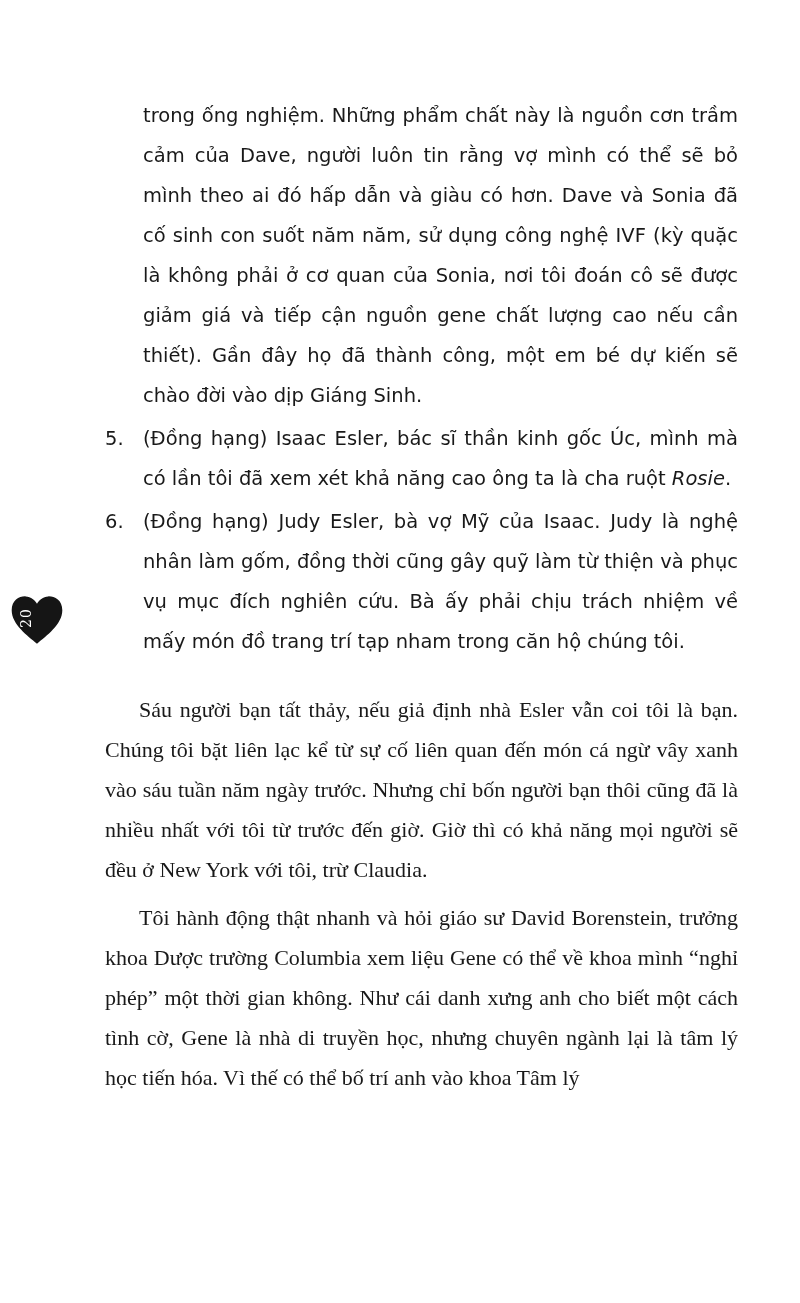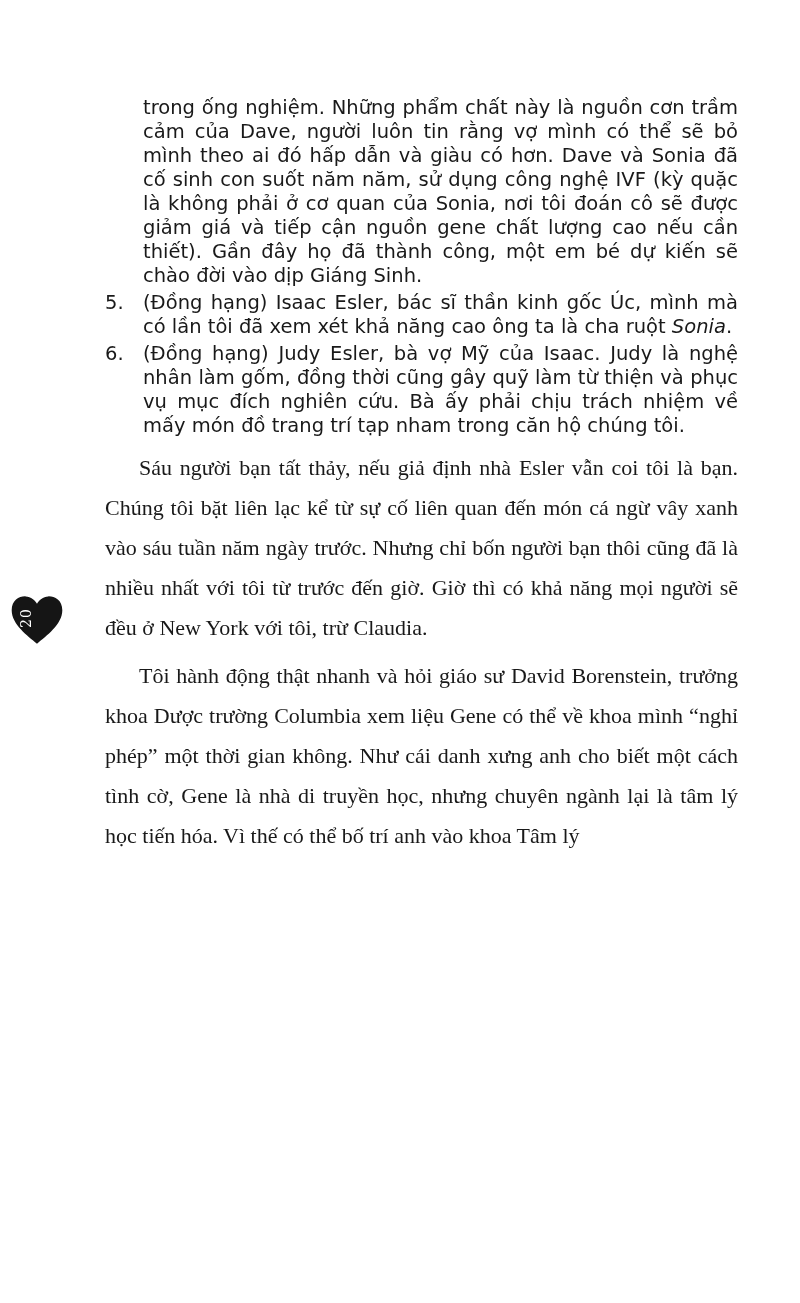--- a/index.html
+++ b/index.html
@@ -18,21 +18,21 @@
   .content {
     position: absolute;
     left: 105px;
     top: 96px;
     width: 633px;
   }
   
   .list-section {
     font-family: "DejaVu Sans", "Liberation Sans", sans-serif;
     font-size: 19.5px;
-    line-height: 24px;
+    line-height: 40px;
     text-align: justify;
   }
   .item-continuation {
     margin-left: 38px;
   }
   .list-item {
     display: flex;
     margin-top: 3px;
   }
   .list-item .num {
@@ -42,21 +42,21 @@
   }
   .list-item .item-body {
     flex: 1;
     text-align: justify;
   }
   .item-body em {
     font-style: italic;
   }
   
   .paragraphs {
-    margin-top: 10px;
+    margin-top: 28px;
     font-family: "Liberation Serif", "DejaVu Serif", serif;
     font-size: 22px;
     line-height: 40px;
     text-align: justify;
   }
   .para {
     text-indent: 34px;
     margin: 0;
   }
   .para + .para {
@@ -103,21 +103,21 @@
   </div>
 
   <div class="content">
 
     <div class="list-section">
 
       <div class="item-continuation">trong ống nghiệm. Những phẩm chất này là nguồn cơn trầm cảm của Dave, người luôn tin rằng vợ mình có thể sẽ bỏ mình theo ai đó hấp dẫn và giàu có hơn. Dave và Sonia đã cố sinh con suốt năm năm, sử dụng công nghệ IVF (kỳ quặc là không phải ở cơ quan của Sonia, nơi tôi đoán cô sẽ được giảm giá và tiếp cận nguồn gene chất lượng cao nếu cần thiết). Gần đây họ đã thành công, một em bé dự kiến sẽ chào đời vào dịp Giáng Sinh.</div>
 
       <div class="list-item">
         <span class="num">5.</span>
-        <div class="item-body"><span>(Đồng hạng) Isaac Esler, bác sĩ thần kinh gốc Úc, mình mà có lần tôi đã xem xét khả năng cao ông ta là cha ruột </span><em>Sonia</em><span>.</span></div>
+        <div class="item-body"><span>(Đồng hạng) Isaac Esler, bác sĩ thần kinh gốc Úc, mình mà có lần tôi đã xem xét khả năng cao ông ta là cha ruột </span><em>Rosie</em><span>.</span></div>
       </div>
 
       <div class="list-item">
         <span class="num">6.</span>
         <div class="item-body"><span>(Đồng hạng) Judy Esler, bà vợ Mỹ của Isaac. Judy là nghệ nhân làm gốm, đồng thời cũng gây quỹ làm từ thiện và phục vụ mục đích nghiên cứu. Bà ấy phải chịu trách nhiệm về mấy món đồ trang trí tạp nham trong căn hộ chúng tôi.</span><em></em><span></span></div>
       </div>
 
     </div>
 
     <div class="paragraphs">

